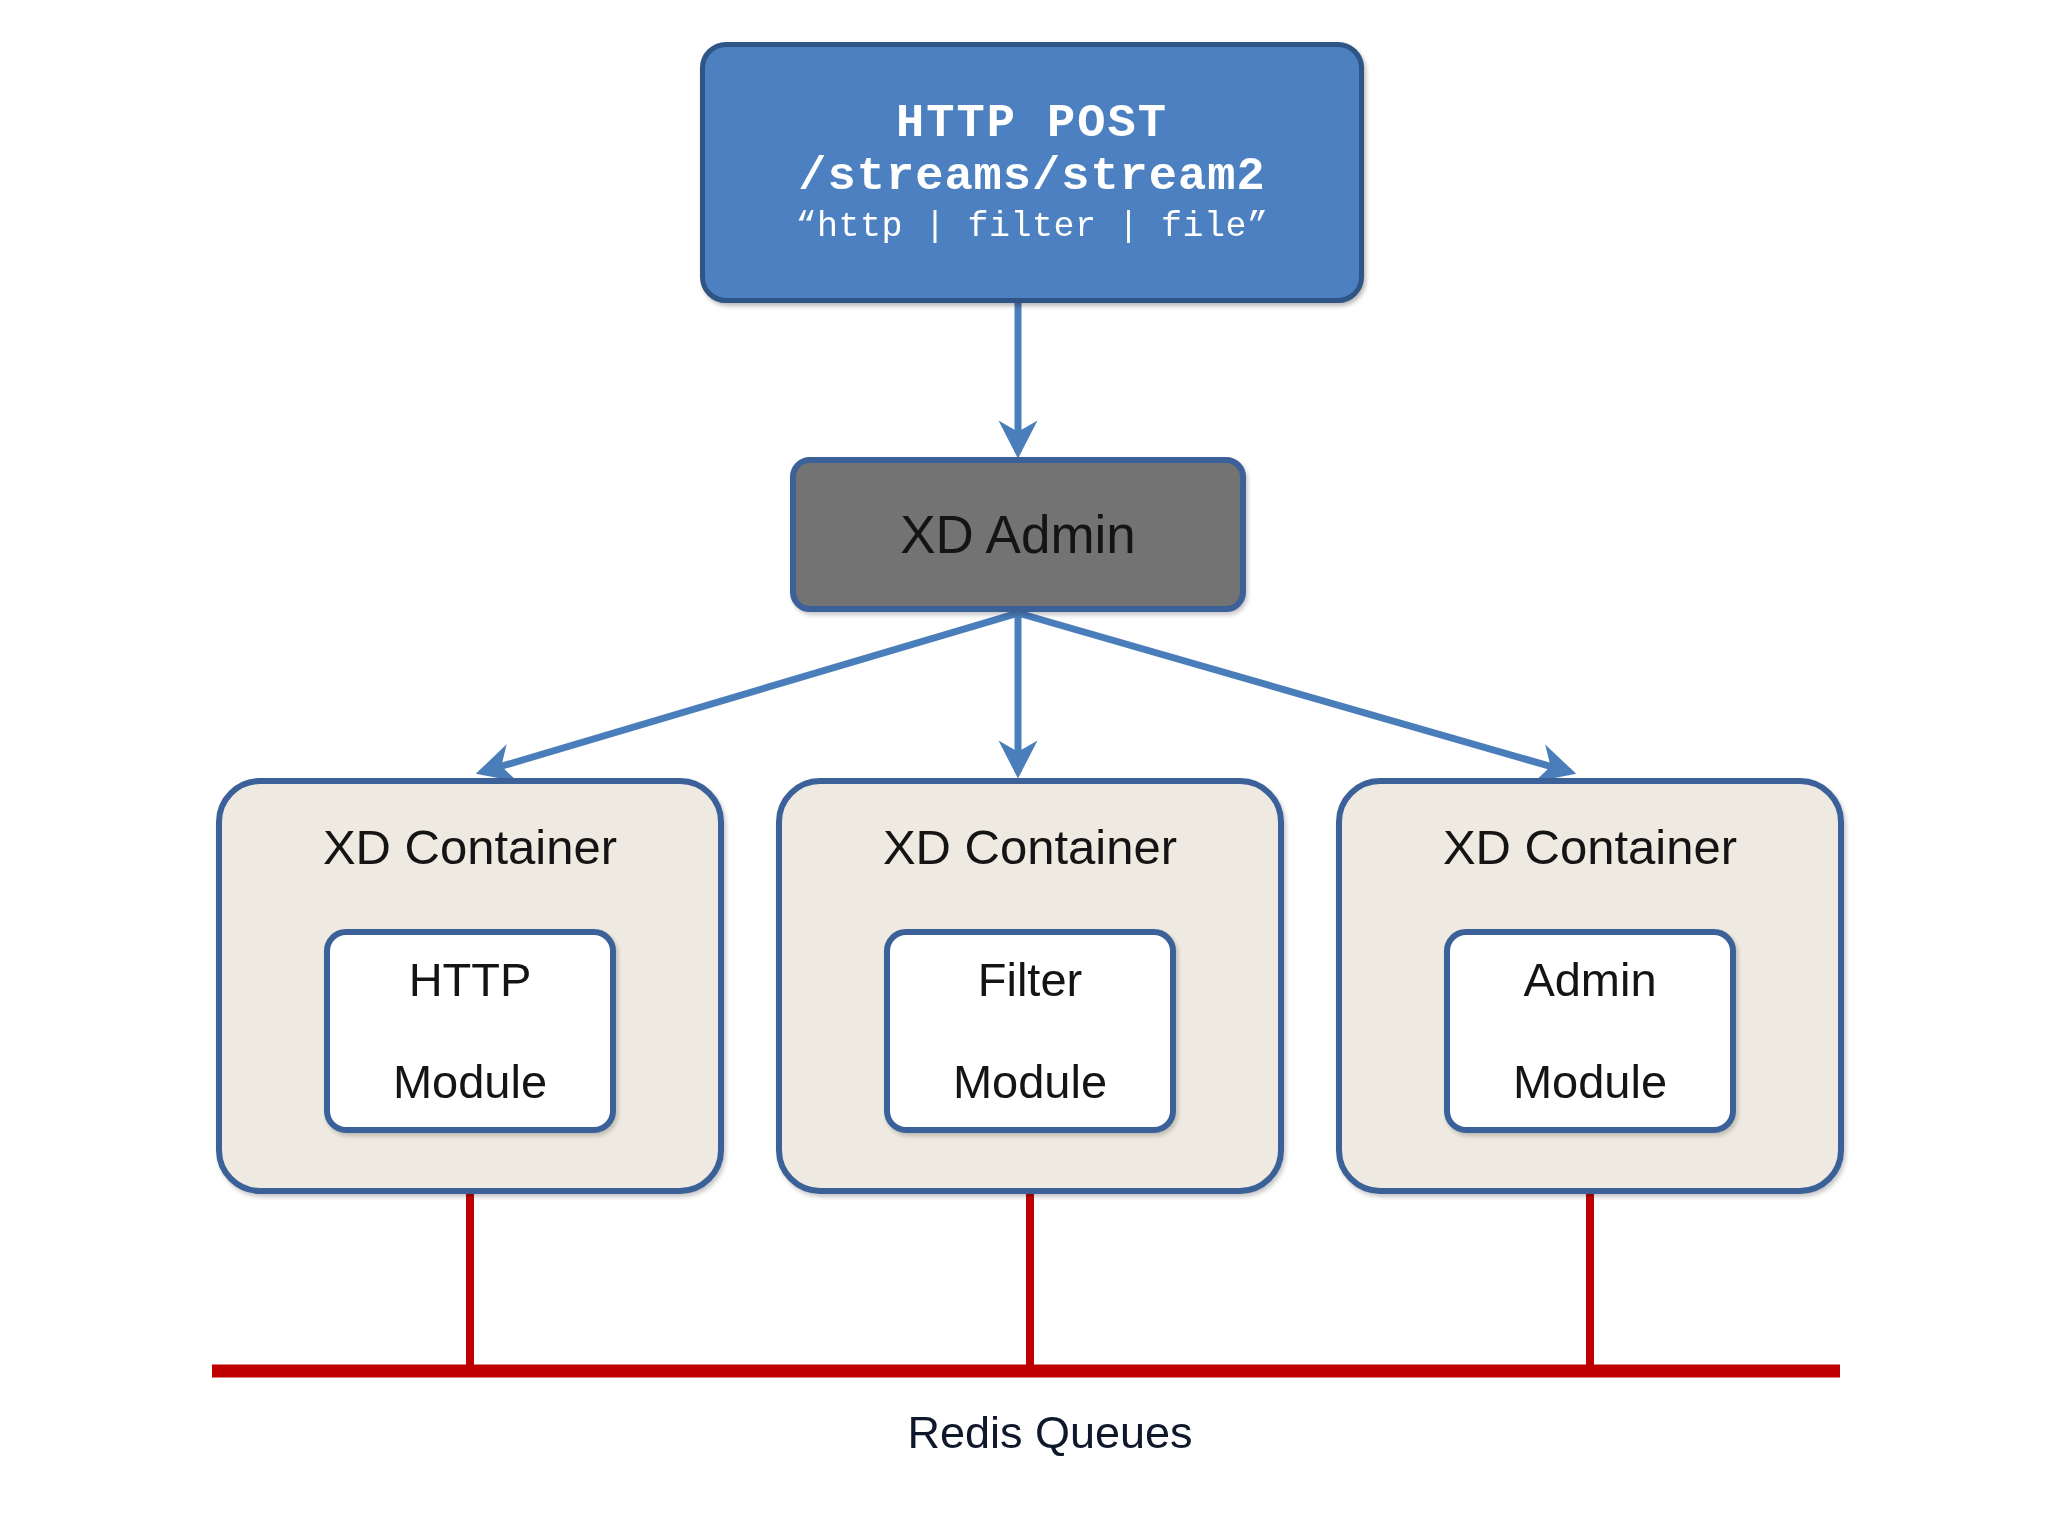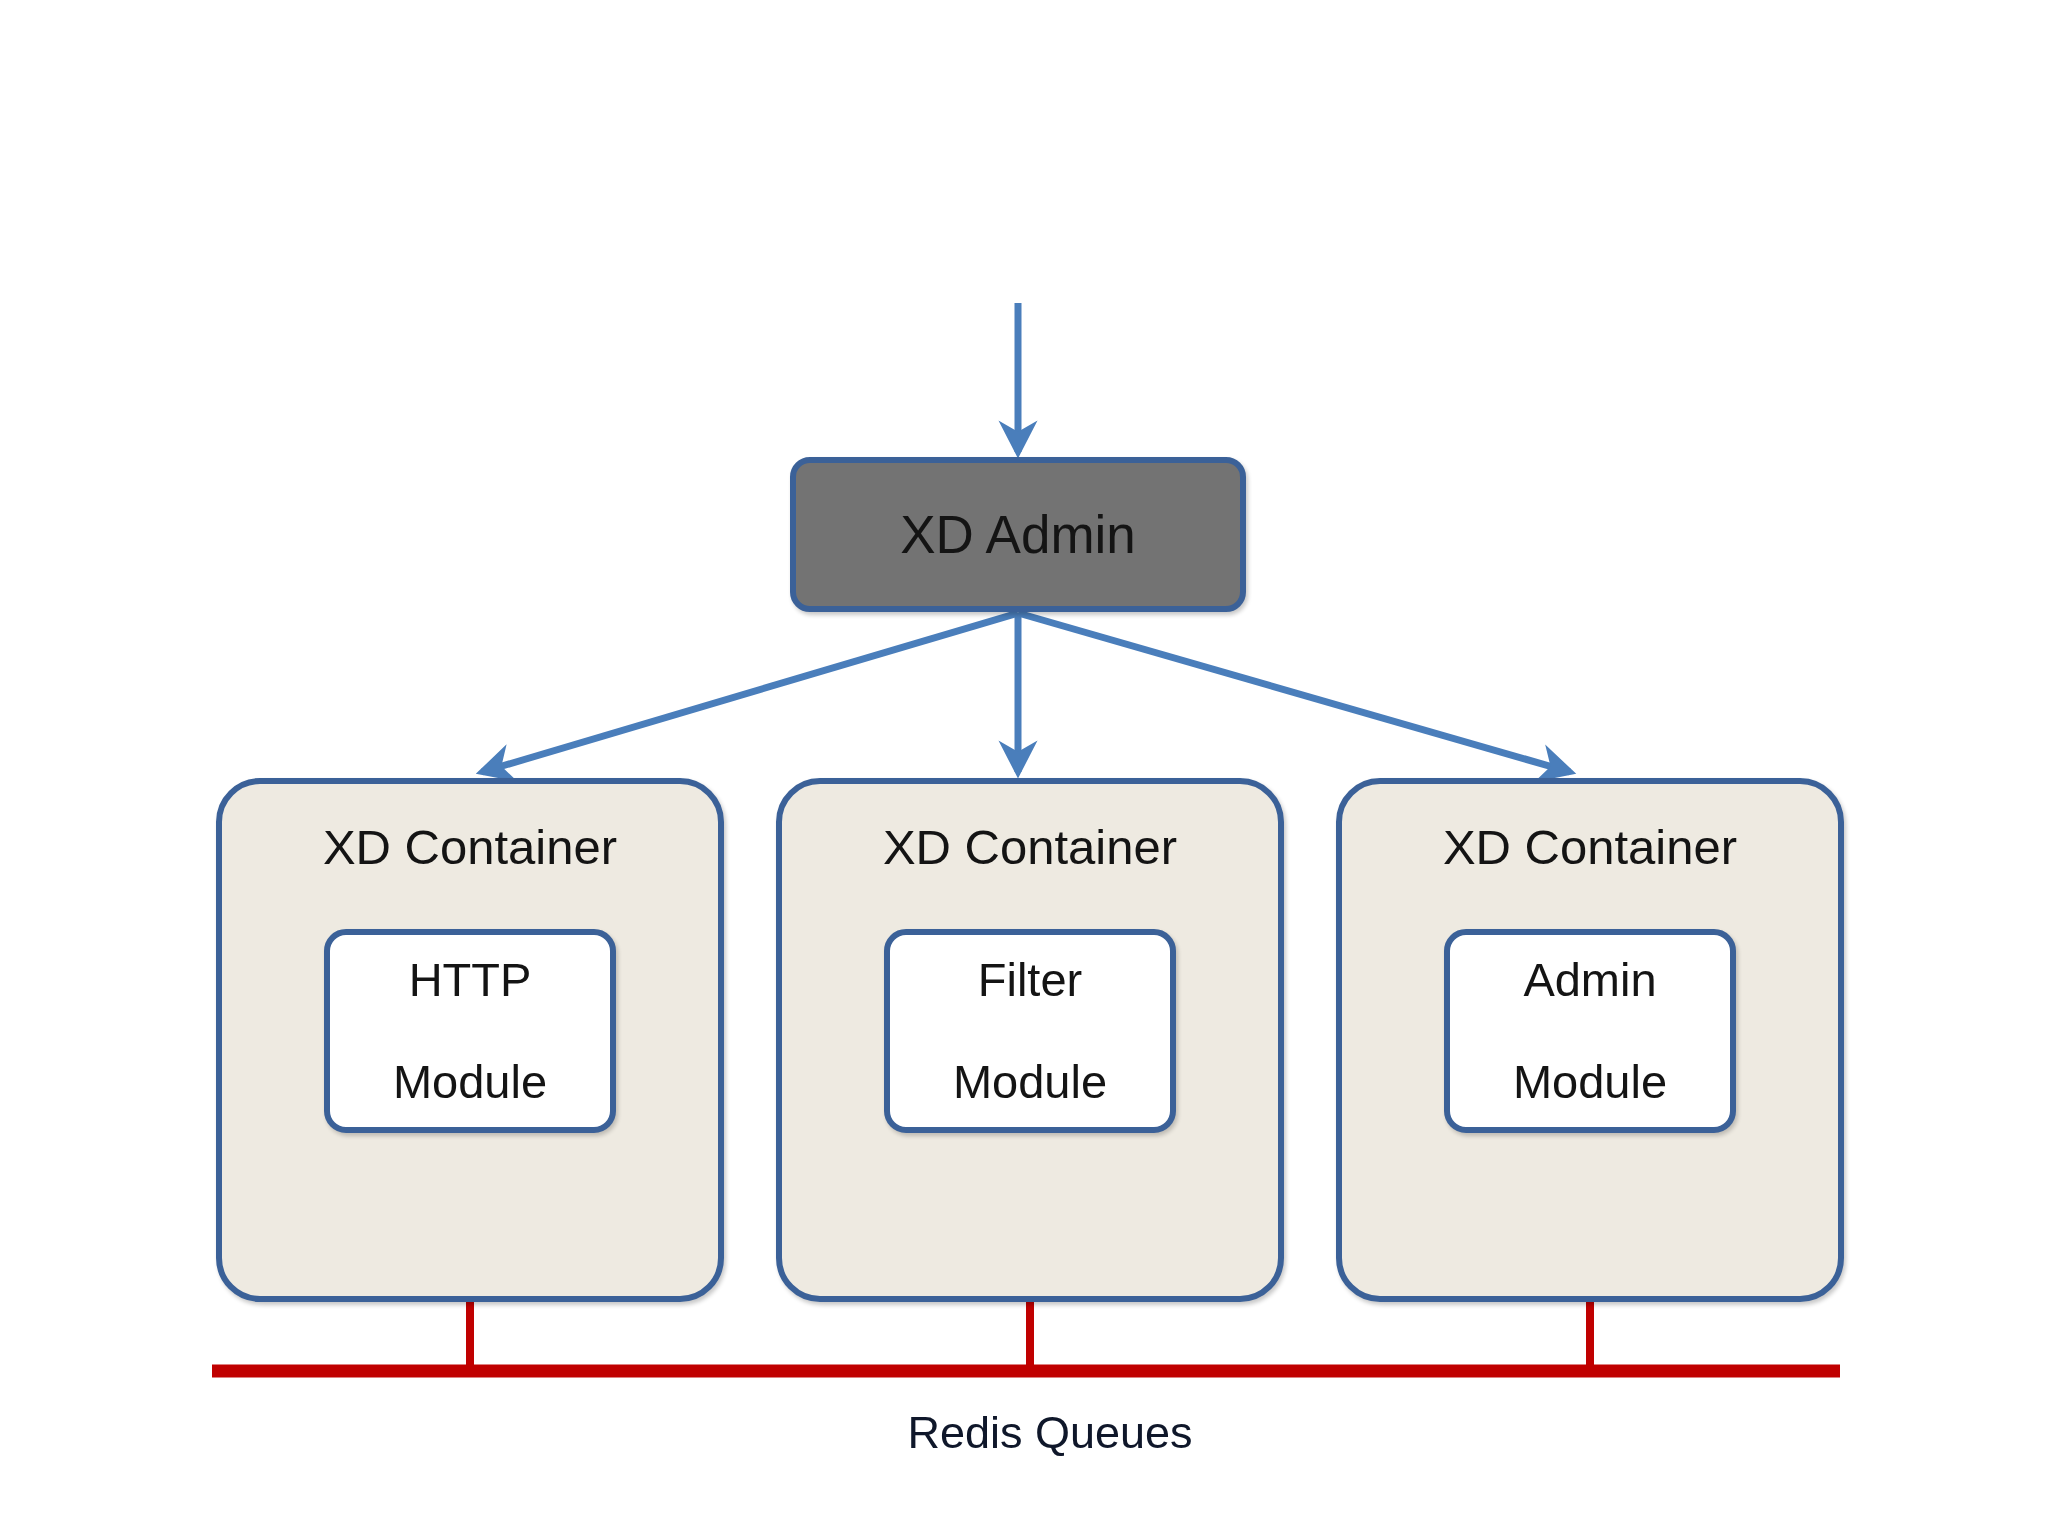--- a/index.html
+++ b/index.html
@@ -82,21 +82,21 @@
     font-size: 53px;
     color: #141414;
     line-height: 1;
   }
 
   
   .container-box {
     position: absolute;
     box-sizing: border-box;
     width: 508px;
-    height: 524px;
+    height: 416px;
     top: 778px;
     background: #EEEAE1;
     border: 6px solid #3B6198;
     border-radius: 44px;
     box-shadow: 2px 3px 4px rgba(0,0,0,0.22);
   }
   .container-box .container-label {
     position: absolute;
     top: 38px;
     left: 0;
@@ -175,20 +175,25 @@
 
     <line x1="1018" y1="613" x2="1570" y2="772" stroke="#4A7EBB" stroke-width="7" marker-end="url(#arrowhead)"></line>
 
     <line x1="470" y1="1118" x2="470" y2="1371" stroke="#C00000" stroke-width="8"></line>
     <line x1="1030" y1="1118" x2="1030" y2="1371" stroke="#C00000" stroke-width="8"></line>
     <line x1="1590" y1="1118" x2="1590" y2="1371" stroke="#C00000" stroke-width="8"></line>
 
     <line x1="212" y1="1371" x2="1840" y2="1371" stroke="#C00000" stroke-width="13"></line>
   </svg>
 
+  <div class="rbox" id="request-box">
+    <div class="rq-line1">HTTP POST</div>
+    <div class="rq-line2">/streams/stream2</div>
+    <div class="rq-line3">“http | filter |  file”</div>
+  </div>
 
   <div class="rbox" id="admin-box">
     <div class="admin-label">XD Admin</div>
   </div>
 
   <div class="container-box" style="left:216px;">
     <div class="container-label">XD Container</div>
     <div class="module-box">
       <div class="mod-line">HTTP</div>
       <div class="mod-line">Module</div>

